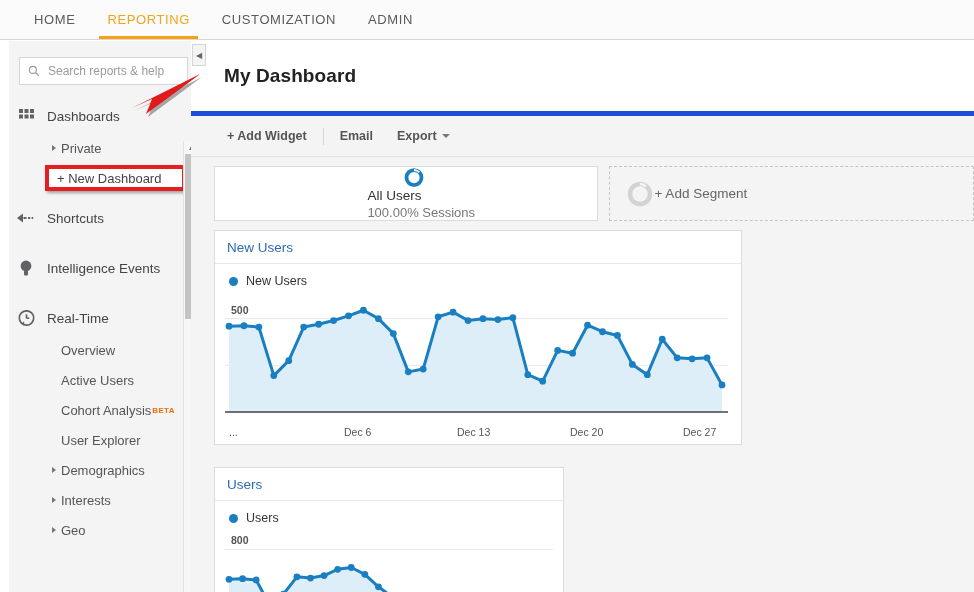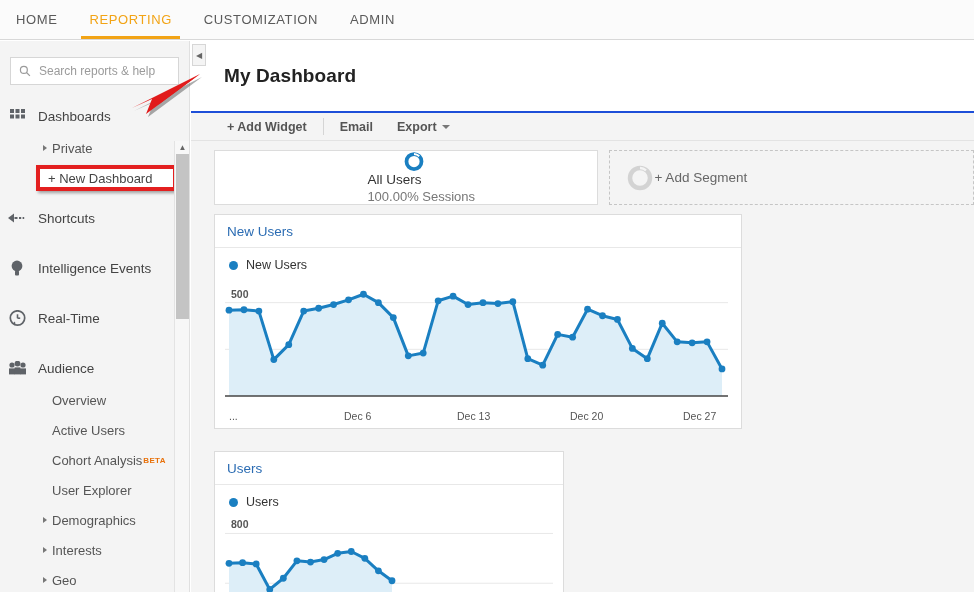--- a/index.html
+++ b/index.html
@@ -12,40 +12,41 @@
     -webkit-font-smoothing: antialiased;
   }
 
   
   #topnav {
     position: absolute; top: 0; left: 0;
     width: 974px; height: 40px;
     background: #fbfbfb;
     border-bottom: 1px solid #d8d8d8;
     display: flex; align-items: stretch;
+    padding-left: 18px;
   }
   .topnav-item {
     display: flex; align-items: center;
     padding: 0 16px;
     font-size: 13px;
     letter-spacing: .6px;
     color: #5a5a5a;
     cursor: pointer;
     position: relative;
   }
   .topnav-item.active { color: #f2a416; }
   .topnav-item.active::after {
     content: ""; position: absolute;
     left: 8px; right: 8px; bottom: 0; height: 3px;
     background: #f2a416;
   }
 
   
   #sidebar {
-    position: absolute; top: 41px; left: 0;
+    position: absolute; top: 41px; left: 9px;
     width: 190px; height: 551px;
     background: #f4f4f4;
     border-right: 1px solid #e0e0e0;
     overflow: hidden;
   }
   #search-wrap {
     margin: 16px 10px 14px 10px;
     height: 28px;
     background: #fff;
     border: 1px solid #d6d6d6;
@@ -159,22 +160,22 @@
   }
   #main-head {
     background: #fff; height: 70px;
     padding: 24px 0 0 33px;
   }
   #dash-title {
     font-size: 19px; font-weight: bold; color: #222;
     letter-spacing: .1px;
   }
   #toolbar {
-    height: 30px; background: #f4f4f4;
-    border-top: 2px solid #1d4ed8;
+    height: 46px; background: #f4f4f4;
+    border-top: 5px solid #1d4ed8;
     border-bottom: 1px solid #e3e3e3;
     display: flex; align-items: center;
     padding-left: 24px;
   }
   .tb-item {
     font-size: 12.5px; color: #555;
     font-weight: bold;
     padding: 0 12px; cursor: pointer;
     display: flex; align-items: center;
   }
@@ -322,33 +323,20 @@
       <svg width="17" height="17" viewBox="0 0 17 17">
         <circle cx="8.5" cy="8" r="7.2" fill="none" stroke="#5f6368" stroke-width="1.7"></circle>
         <path d="M3.5 13.5 L6.5 14.5 L6 11.5 Z" fill="#5f6368"></path>
         <line x1="8.5" y1="4.3" x2="8.5" y2="8.2" stroke="#5f6368" stroke-width="1.6"></line>
         <line x1="8.5" y1="8.2" x2="11.2" y2="8.2" stroke="#5f6368" stroke-width="1.6"></line>
       </svg>
     </span>
     <span class="nav-top-label">Real-Time</span>
   </div>
 
-  <div class="nav-top" style="margin-top:16px">
-    <span class="nav-icon">
-      <svg width="19" height="14" viewBox="0 0 19 14">
-        <circle cx="4" cy="4" r="2.6" fill="#5f6368"></circle>
-        <circle cx="9.5" cy="2.6" r="2.9" fill="#5f6368"></circle>
-        <circle cx="15" cy="4" r="2.6" fill="#5f6368"></circle>
-        <rect x="1" y="7.4" width="6" height="6" fill="#5f6368"></rect>
-        <rect x="6.6" y="6.4" width="5.8" height="7" fill="#5f6368"></rect>
-        <rect x="12" y="7.4" width="6" height="6" fill="#5f6368"></rect>
-      </svg>
-    </span>
-    <span class="nav-top-label">Audience</span>
-  </div>
 
   <div class="nav-sub">
     <span>Overview</span>
   </div>
   <div class="nav-sub">
     <span>Active Users</span>
   </div>
   <div class="nav-sub">
     <span>Cohort Analysis</span>
       <span class="beta">BETA</span>

